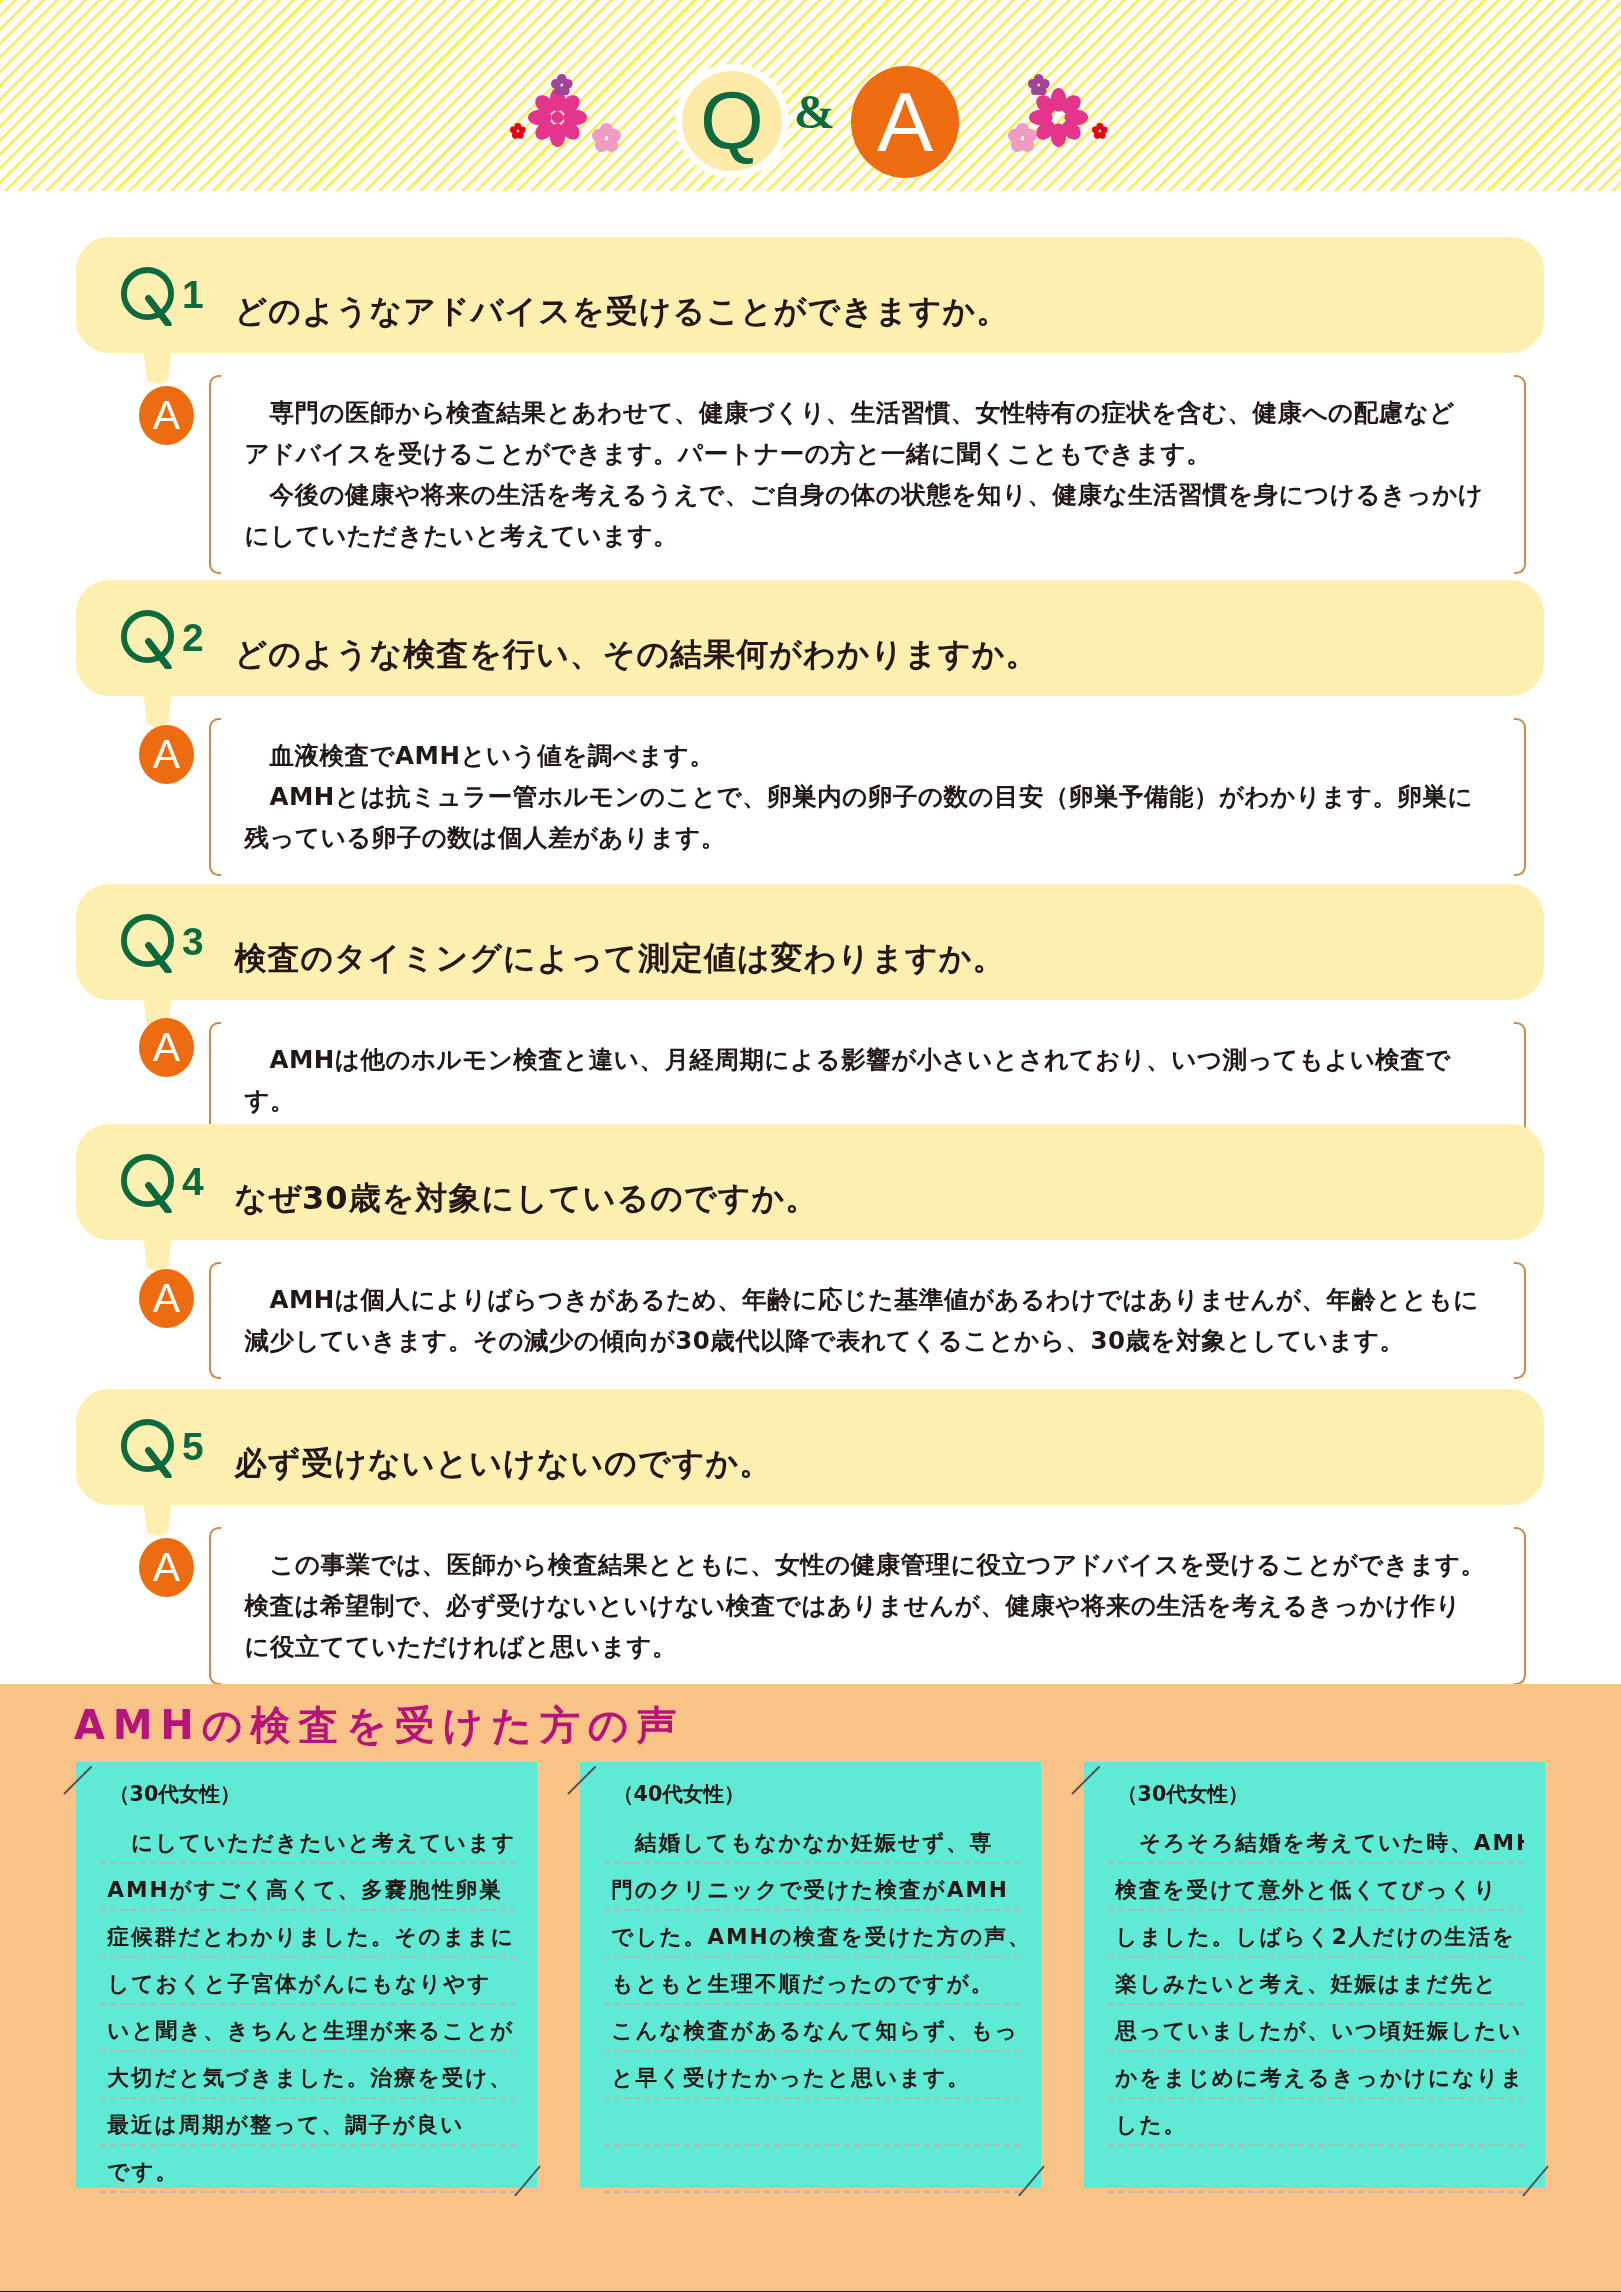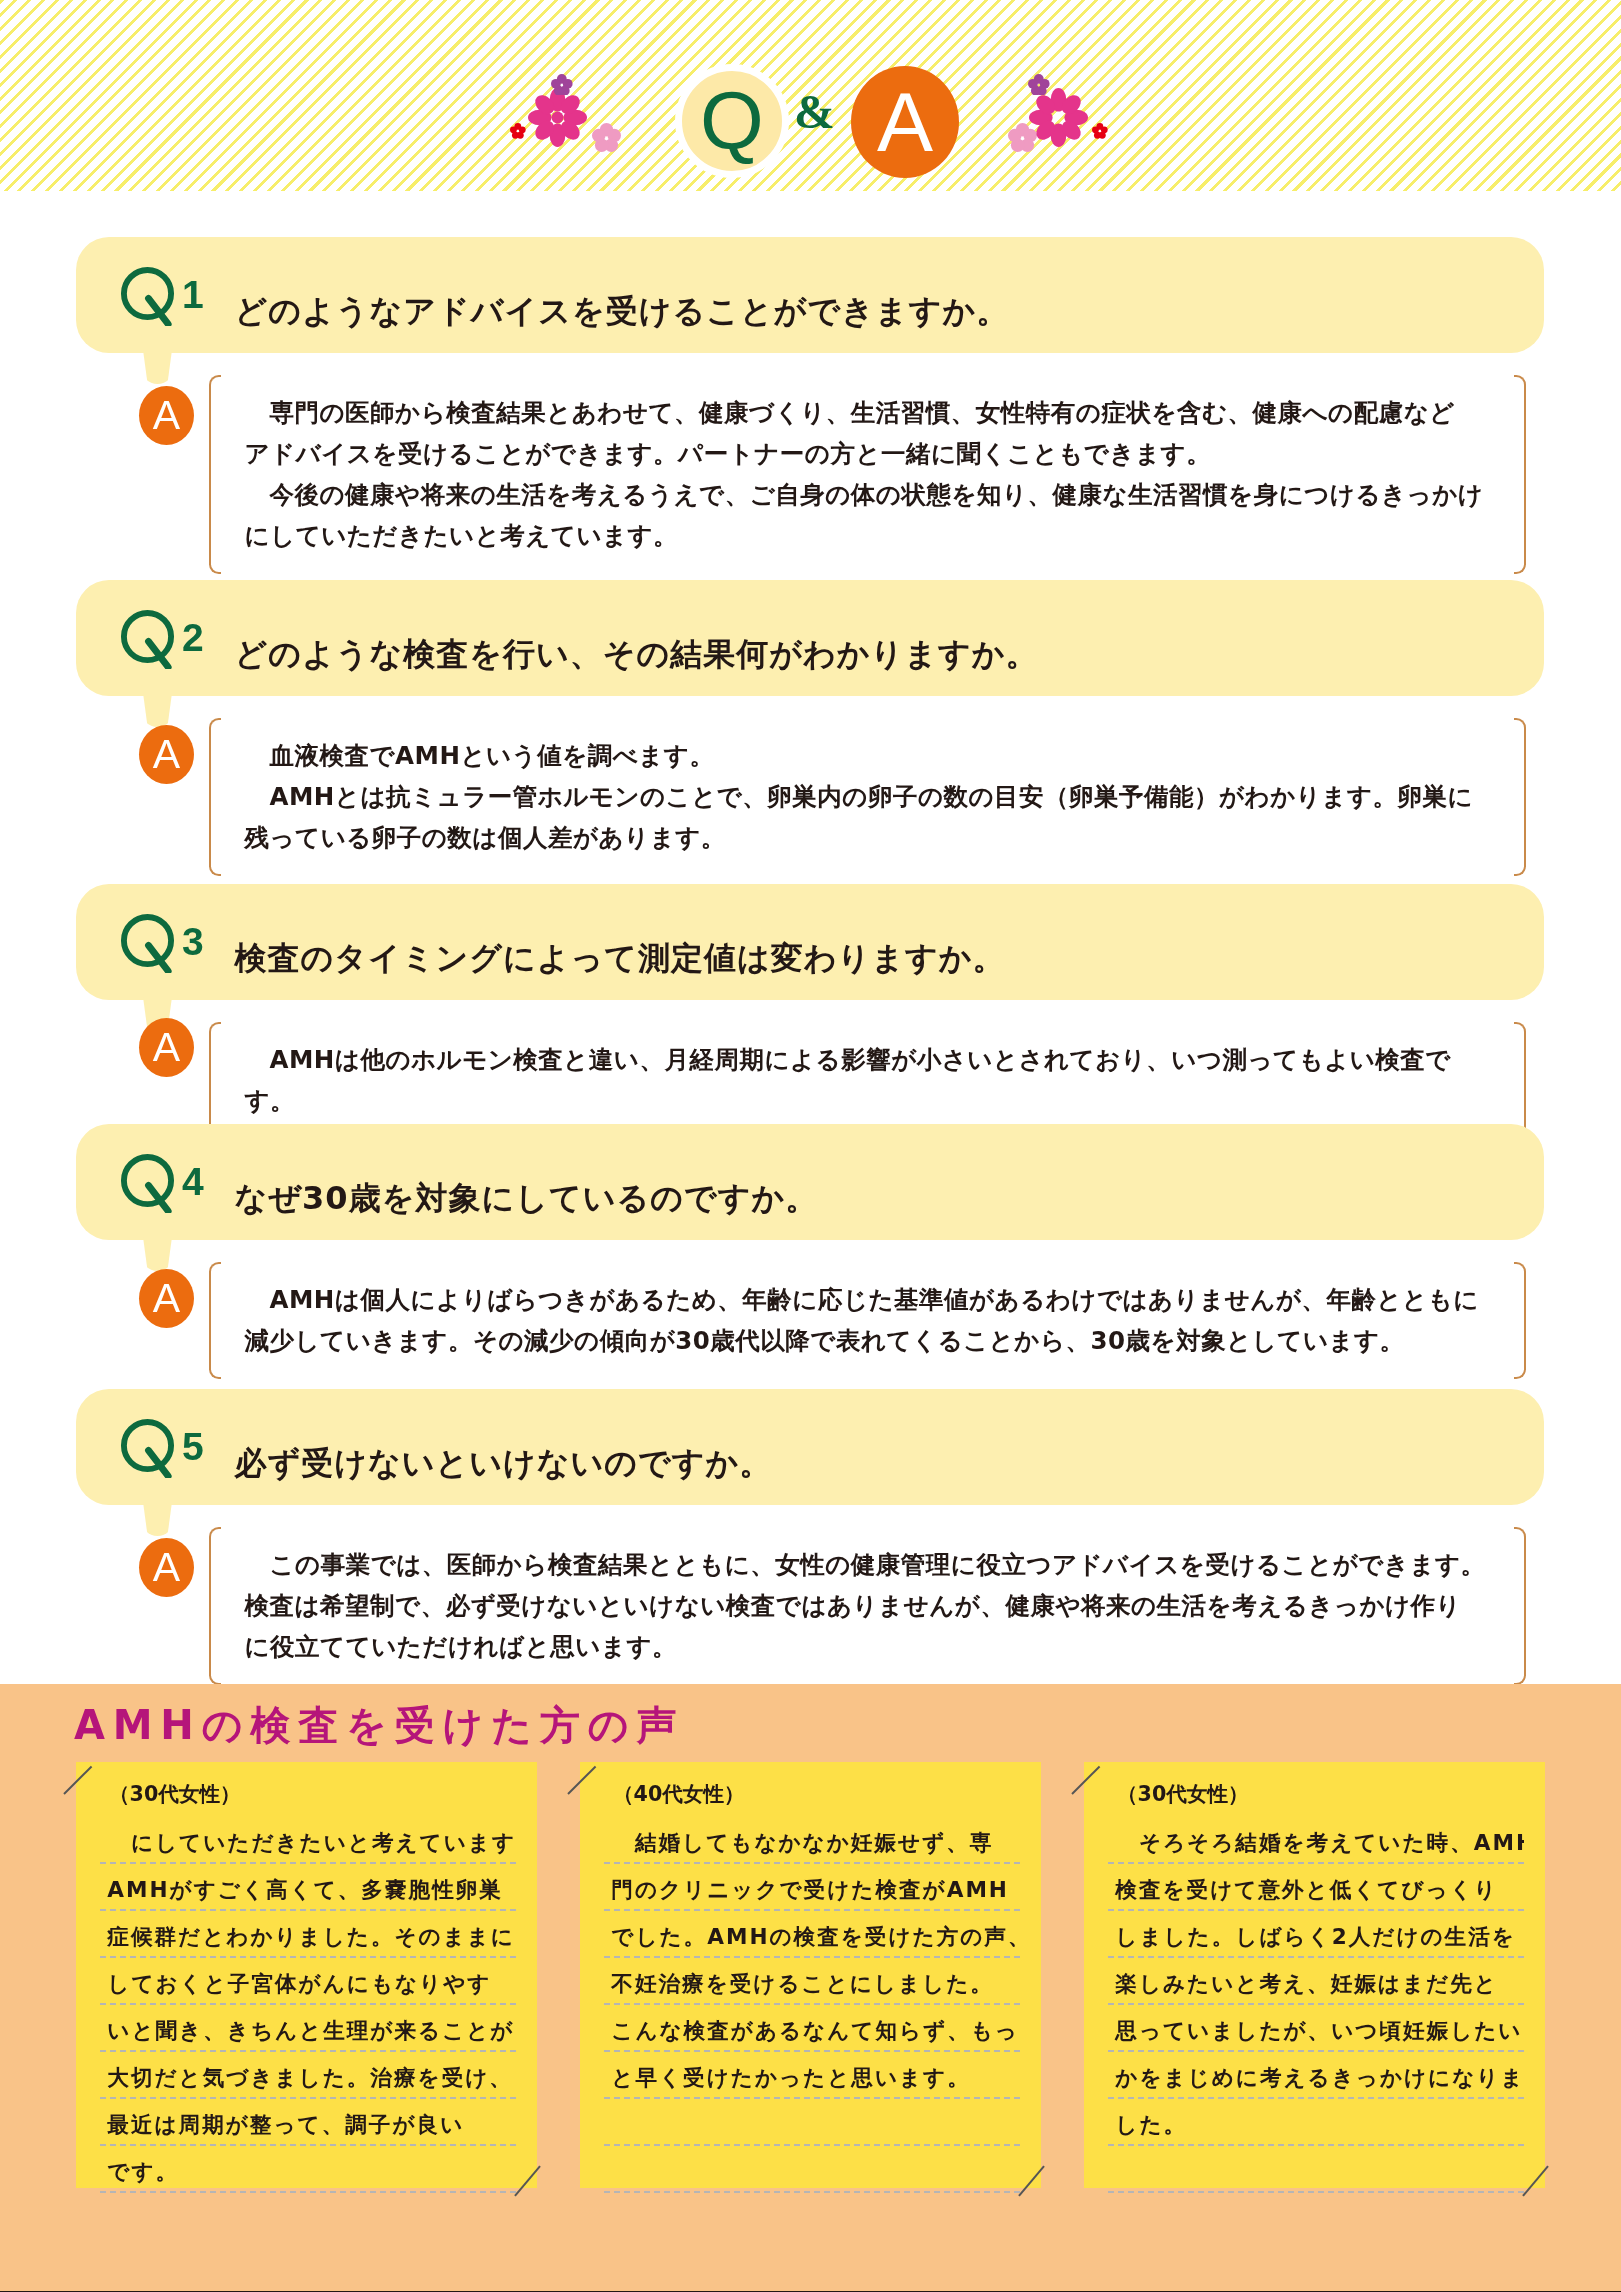--- a/index.html
+++ b/index.html
@@ -73,21 +73,21 @@
 
   .voices {
     position:absolute; left:0; top:1684px; width:1621px; height:609px; background:#f9c388;
     border-bottom:2.9px solid #231815; box-sizing:border-box;
   }
   .voices-title {
     position:absolute; left:74px; top:13.7px; font-size:40px; font-weight:bold; color:#b5157a;
     letter-spacing:7.8px;
   }
   .card {
-    position:absolute; top:78px; width:461px; height:426px; background:#fde047;text-decoration:underline;
+    position:absolute; top:78px; width:461px; height:426px; background:#5eead4;text-decoration:underline;
   }
   .card .corner-tl {
     position:absolute; left:-11.8px; top:-3.9px; width:39px; height:2px; background:#555;
     transform:rotate(-45deg); transform-origin:left center; top:31px;
   }
   .card .corner-br {
     position:absolute; right:-9.8px; bottom:5.9px; width:39px; height:2px; background:#555;
     transform:rotate(-50deg);
   }
   .card-label {
@@ -311,21 +311,21 @@
   </div>
 
   <div class="card" style="left:580px;">
     <div class="corner-tl"></div>
     <div class="corner-br"></div>
     <div class="card-label">（40代女性）</div>
     <div class="card-lines">
       <div class="card-line">　結婚してもなかなか妊娠せず、専</div>
       <div class="card-line">門のクリニックで受けた検査がAMH</div>
       <div class="card-line">でした。AMHの検査を受けた方の声、</div>
-      <div class="card-line">不妊治療を受けることにしました。</div>
+      <div class="card-line">もともと生理不順だったのですが。</div>
       <div class="card-line">こんな検査があるなんて知らず、もっ</div>
       <div class="card-line">と早く受けたかったと思います。</div>
       <div class="card-line"></div>
       <div class="card-line"></div>
     </div>
   </div>
 
   <div class="card" style="left:1084px;">
     <div class="corner-tl"></div>
     <div class="corner-br"></div>

